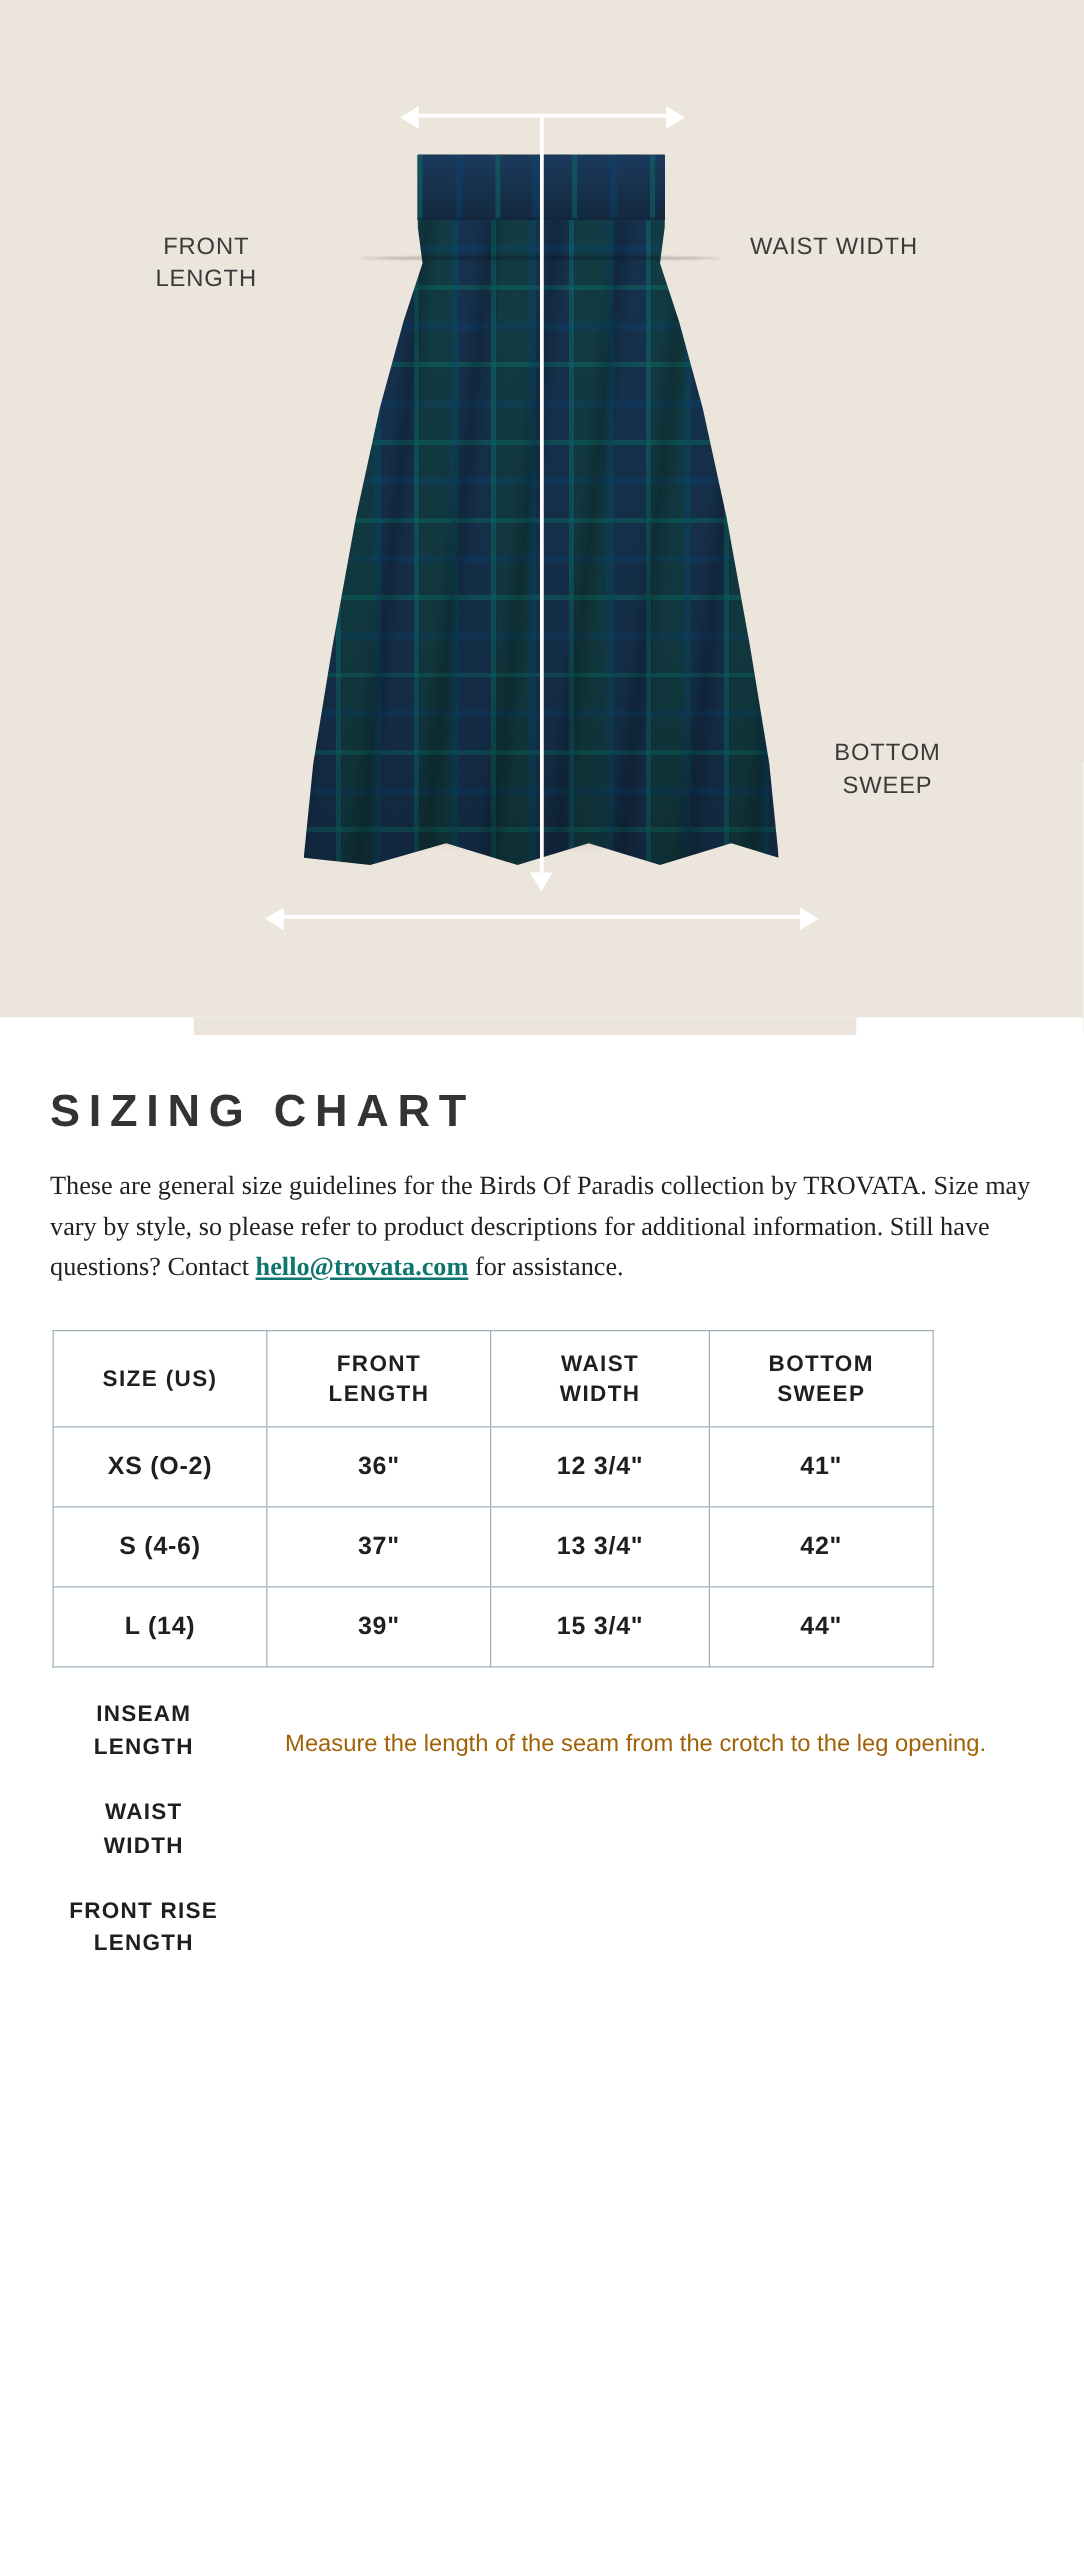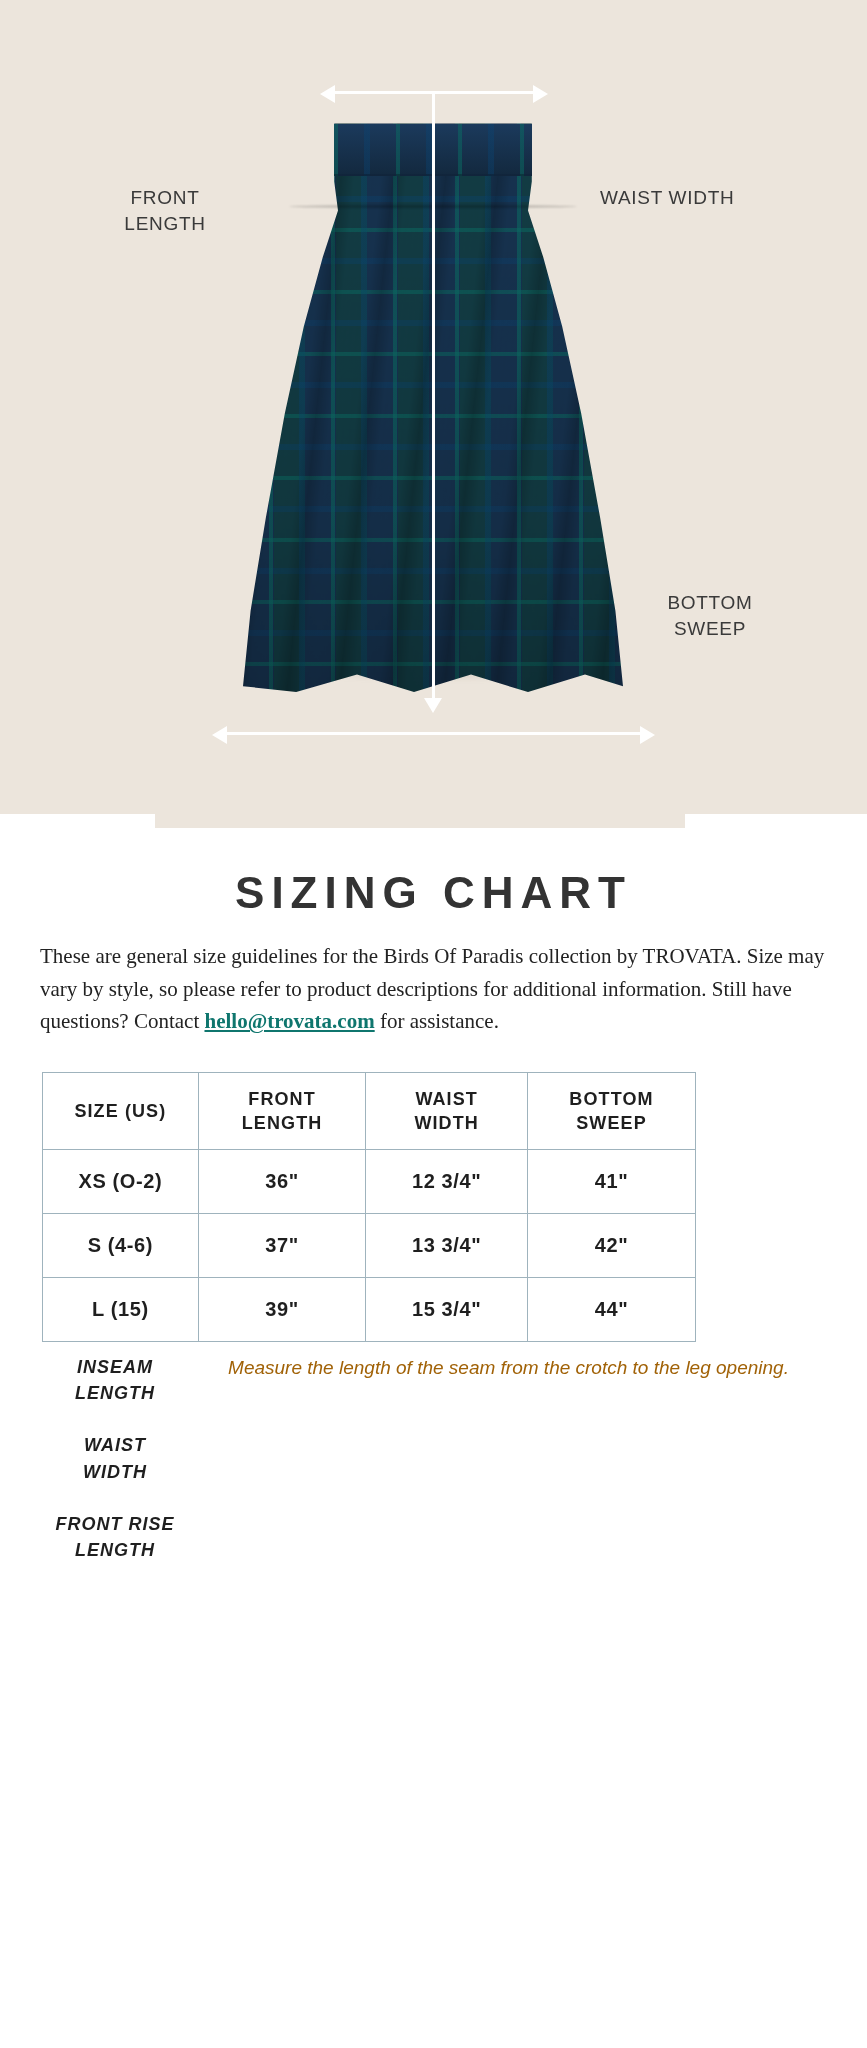--- a/index.html
+++ b/index.html
@@ -177,43 +177,42 @@
     background: #ece5dc;
   }
 
   
   .section {
     padding: 0 40px;
   }
   h1.section-title {
     margin: 40px 0 22px 0;
     font-family: "Liberation Sans", sans-serif;
-    font-size: 44px;
+    font-size: 36px;
     font-weight: bold;
     letter-spacing: 7px;
     color: #333333;
-    text-align: center;
   }
   .intro {
     font-family: "Liberation Serif", serif;
     font-size: 21px;
     line-height: 1.55;
     color: #222222;
     margin: 0 0 34px 0;
     max-width: 790px;
   }
   .intro a {
     color: #0f766e;
     text-decoration: underline;
     font-weight: bold;
   }
 
   table.size-table {
-    width: 654px;
-    margin: 0 0 12px 2px;
+    width: 705px;
+    margin: 0 0 24px 2px;
     border-collapse: collapse;
     border: 1px solid #9fb3bd;
   }
   table.size-table th,
   table.size-table td {
     border: 1px solid #9fb3bd;
     text-align: center;
     font-family: "Liberation Sans", sans-serif;
   }
   table.size-table th {
@@ -245,23 +244,22 @@
   h2.measure-title {
     margin: 52px 0 26px 0;
     font-family: "Liberation Sans", sans-serif;
     font-size: 33px;
     font-weight: normal;
     letter-spacing: 7px;
     color: #4a4a4a;
   }
   .measure-row {
     display: flex;
-    align-items: flex-start;
+    align-items: flex-end;
     margin-bottom: 26px;
-    font-style: italic;
   }
   .measure-term {
     width: 150px;
     flex: 0 0 150px;
     text-align: center;
     font-family: "Liberation Sans", sans-serif;
     font-size: 18px;
     font-weight: bold;
     letter-spacing: 1px;
     color: #1f1f1f;
@@ -355,21 +353,21 @@
         <td>12 3/4"</td>
         <td>41"</td>
       </tr>
       <tr>
         <td>S (4-6)</td>
         <td>37"</td>
         <td>13 3/4"</td>
         <td>42"</td>
       </tr>
       <tr>
-        <td>L (15)</td>
+        <td>L (14)</td>
         <td>39"</td>
         <td>15 3/4"</td>
         <td>44"</td>
       </tr>
     </tbody>
   </table>
 </div>
 
 <div class="section">
 

